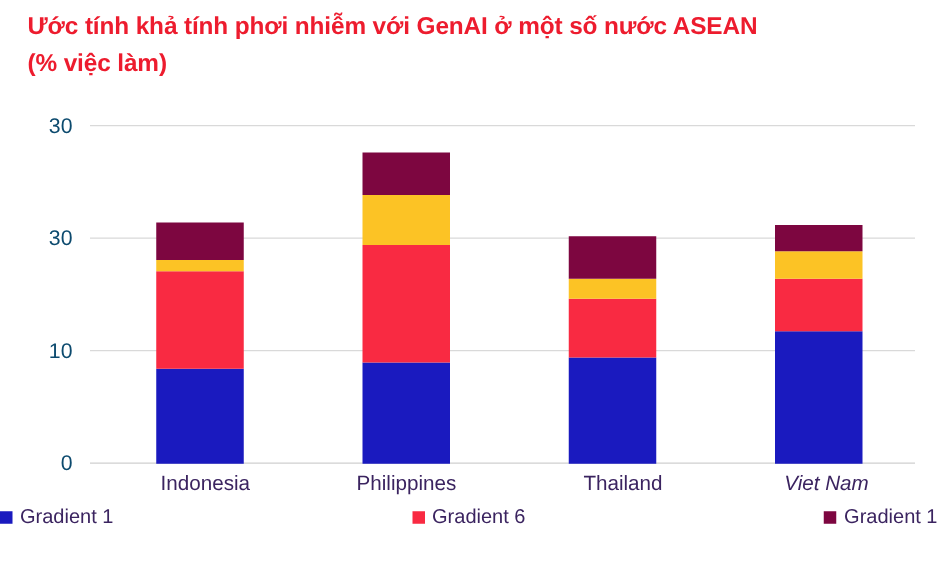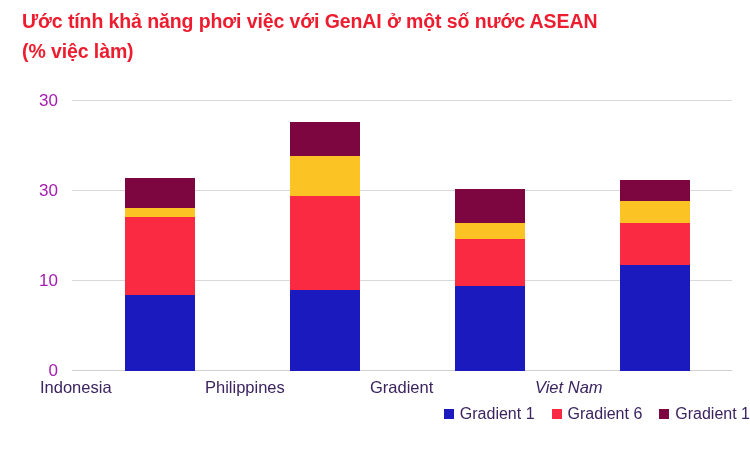--- a/index.html
+++ b/index.html
@@ -38,21 +38,21 @@
     background:#d9d9d9;
   }
   .gridline.baseline{background:#d0d0d0;}
 
   .ytick{
     position:absolute;
     right:0;
     width:44px;
     text-align:right;
     font-size:17px;
-    color:#a21caf;
+    color:#0c4a6e;
     line-height:1;
   }
 
   .bars{
     position:absolute;
     left:0; top:0;
     width:660px; height:271px;
   }
   .bar-group{
     position:absolute;
@@ -62,33 +62,33 @@
   .bar-seg{
     position:absolute;
     left:0;
     width:70px;
   }
 
   .xlabel{
     position:absolute;
     top:378px;
     width:160px;
-    text-align:left;
+    text-align:right;
     font-size:16.5px;
     color:#3B2460;
     line-height:1.2;
   }
 
   
   .legend{
     position:absolute;
     left:0; top:405px;
     width:750px;
     display:flex;
-    justify-content:flex-end;
+    justify-content:space-between;
     align-items:center;
     gap:17px;
   }
   .legend-item{
     display:flex;
     align-items:center;
     gap:6px;
     font-size:16px;
     color:#3B2460;
     white-space:nowrap;
@@ -98,21 +98,21 @@
     display:inline-block;
     flex:0 0 auto;
   }
 </style>
 </head>
 <body>
 
 <div id="chart-root">
 
   <div class="chart-title" style="color: rgb(237, 28, 46);">
-    <span class="tline">Ước tính khả năng phơi việc với GenAI ở một số nước ASEAN</span>
+    <span class="tline">Ước tính khả tính phơi nhiễm với GenAI ở một số nước ASEAN</span>
     <span class="tline">(% việc làm)</span>
   </div>
 
   <div class="plot-area">
     <div class="gridline" style="top:0px;"></div>
     <div class="gridline" style="top:90px;"></div>
     <div class="gridline" style="top:180px;"></div>
     <div class="gridline baseline" style="top:270px;"></div>
 
     <div class="bars" id="bars-layer">
@@ -143,21 +143,21 @@
       </div>
   </div>
 
   <div class="ytick" style="top:92px;left:14px;">30</div>
   <div class="ytick" style="top:182px;left:14px;">30</div>
   <div class="ytick" style="top:272px;left:14px;">10</div>
   <div class="ytick" style="top:362px;left:14px;">0</div>
 
   <div class="xlabel" style="left:40px;">Indonesia</div>
   <div class="xlabel" style="left:205px;">Philippines</div>
-  <div class="xlabel" style="left:370px;">Gradient</div>
+  <div class="xlabel" style="left:370px;">Thailand</div>
   <div class="xlabel" style="left:535px;font-style:italic;">Viet Nam</div>
 
   <div class="legend" id="legend">
       <div class="legend-item">
         <span class="legend-swatch" style="background: rgb(26, 26, 191);"></span>
         <span>Gradient 1</span>
       </div>
       <div class="legend-item">
         <span class="legend-swatch" style="background: rgb(249, 42, 66);"></span>
         <span>Gradient 6</span>

